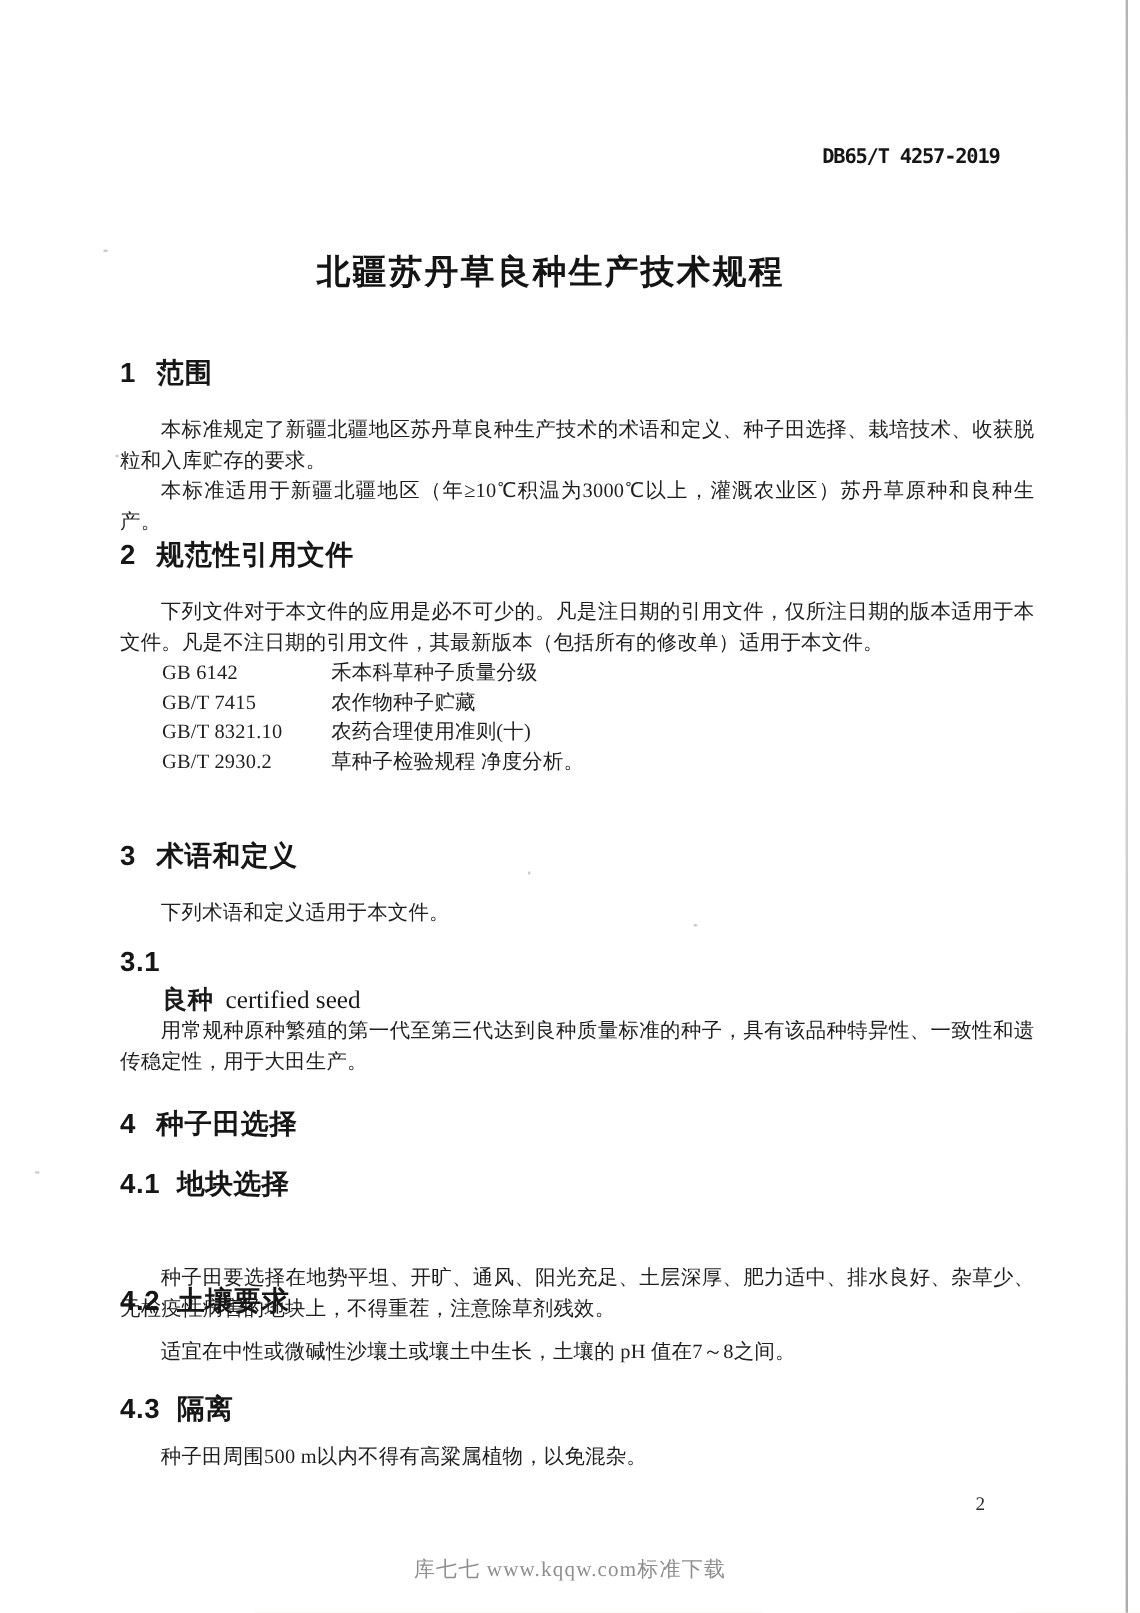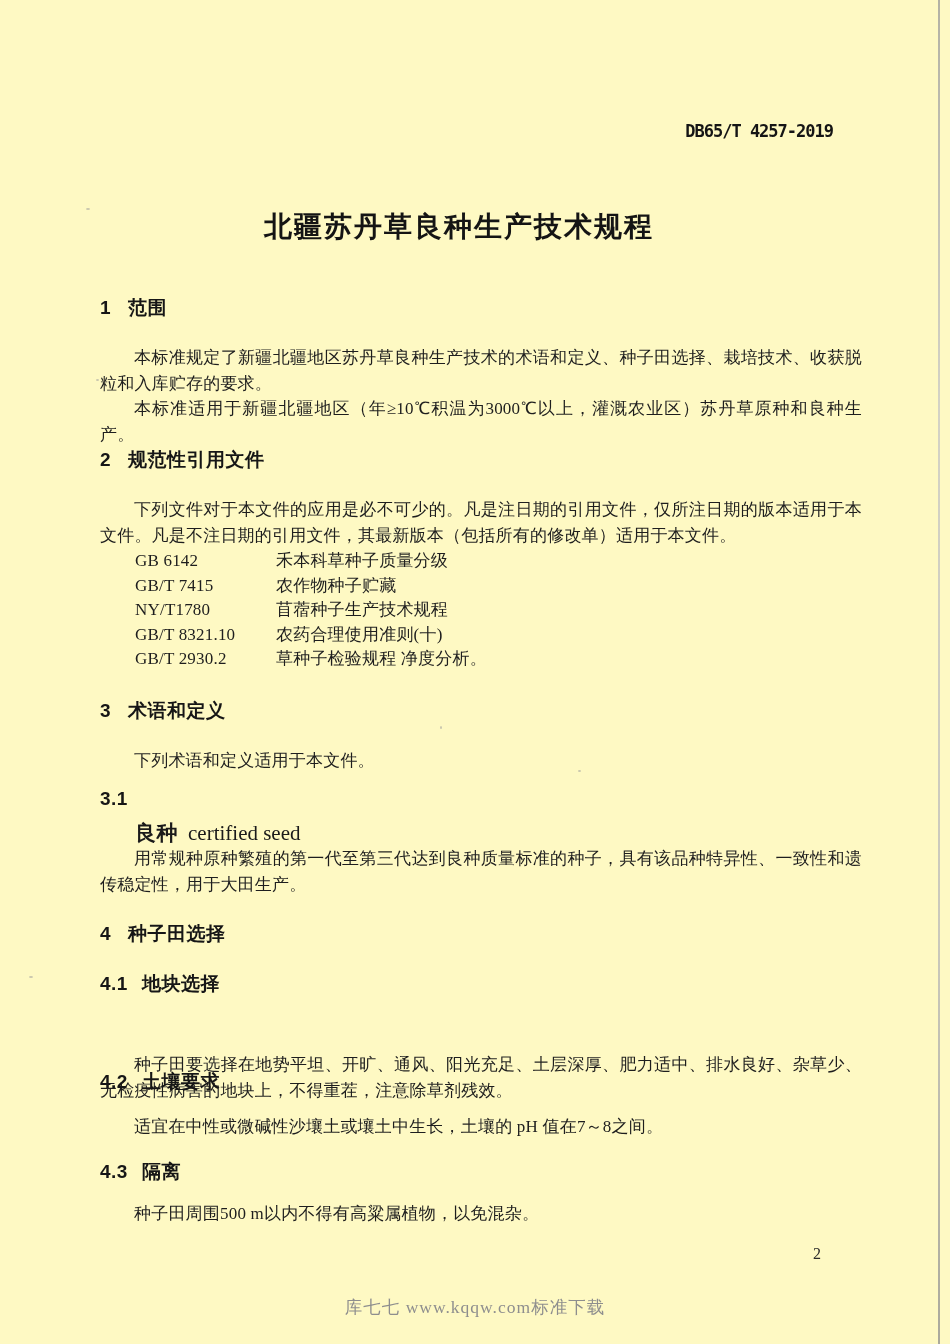--- a/index.html
+++ b/index.html
@@ -6,21 +6,21 @@
   body{
     width:950px;height:1344px;
     background:#e9e9e7;
     font-family:"Liberation Serif", serif;
     position:relative;
     overflow:hidden;
   }
   .page{
     position:absolute;left:0;top:0;
     width:950px;height:1344px;
-    background:#fef9c3;
+    background:#ffffff;
     color:#1c1c1c;
   }
   
   .scan-line-right{
     position:absolute;top:0;left:938px;width:2px;height:1344px;
     background:linear-gradient(180deg,#9a9a9a 0%,#c6c6c6 30%,#b9b9b9 70%,#8f8f8f 100%);
     opacity:.75;
   }
   .speck{position:absolute;background:#9c9c9c;border-radius:50%;opacity:.55;}
   .speck.s1{left:86px;top:208px;width:4px;height:2px;}
@@ -39,21 +39,21 @@
     position:absolute;top:208px;left:0;width:918px;margin:0;
     text-align:center;
     font-family:"Liberation Sans", sans-serif;
     font-weight:bold;font-size:28px;letter-spacing:2px;
     color:#141414;
   }
 
   .heading{
     position:absolute;left:100px;right:90px;
     font-family:"Liberation Sans", sans-serif;
-    font-weight:bold;font-size:19px;color:#161616;
+    font-weight:bold;font-size:23px;color:#161616;
     letter-spacing:.5px;
   }
   .heading .num{display:inline-block;margin-right:17px;}
   .heading.sub .num{margin-right:14px;}
 
   .body-p{
     position:absolute;left:100px;right:88px;margin:0;
     font-size:17px;line-height:25.5px;
     text-align:justify;text-justify:inter-ideograph;
     text-indent:2em;color:#1e1e1e;
@@ -137,24 +137,20 @@
   <div class="pos-refs">
     <div class="ref-row">
       <span class="ref-code">GB 6142</span>
       <span class="ref-title">禾本科草种子质量分级</span>
     </div>
     <div class="ref-row">
       <span class="ref-code">GB/T 7415</span>
       <span class="ref-title">农作物种子贮藏</span>
     </div>
     <div class="ref-row">
-      <span class="ref-code">NY/T1780</span>
-      <span class="ref-title">苜蓿种子生产技术规程</span>
-    </div>
-    <div class="ref-row">
       <span class="ref-code">GB/T 8321.10</span>
       <span class="ref-title">农药合理使用准则(十)</span>
     </div>
     <div class="ref-row">
       <span class="ref-code">GB/T 2930.2</span>
       <span class="ref-title">草种子检验规程 净度分析。</span>
     </div>
   </div>
 
   <div class="heading pos-h3">

